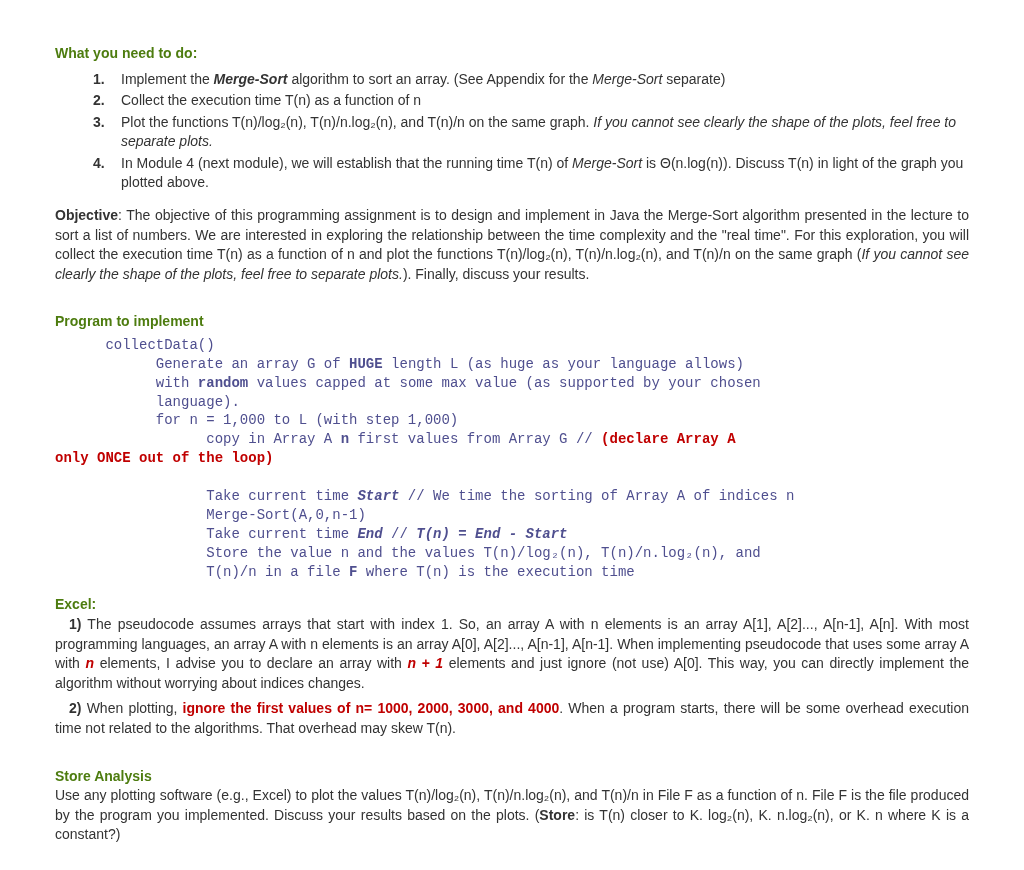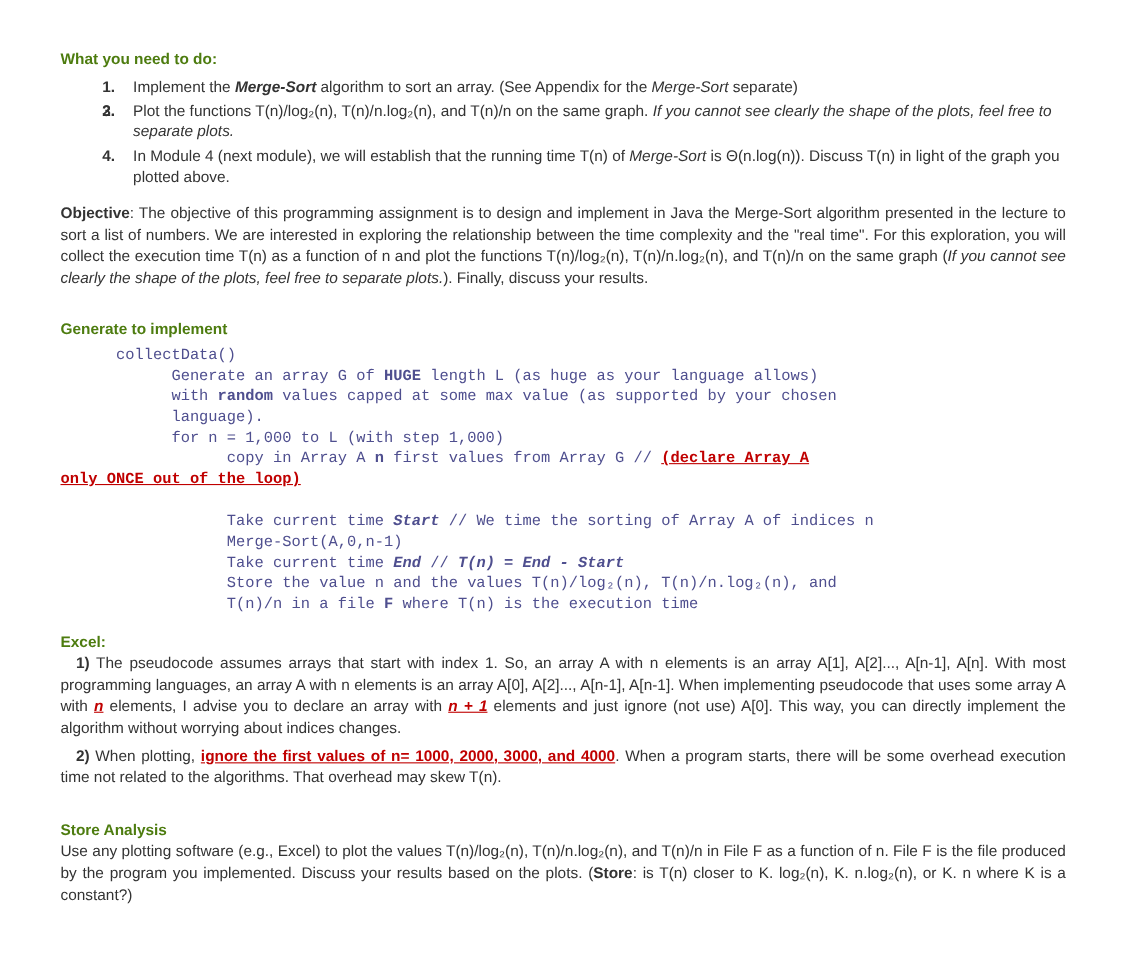--- a/index.html
+++ b/index.html
@@ -44,53 +44,54 @@
   p { margin: 0 0 6px 0; }
   .codeblock {
     font-family: "Courier New", monospace;
     font-size: 14px;
     white-space: pre;
     color: #4F4F8F;
     margin: 4px 0 14px 0;
     text-align: left;
     line-height: 1.35;
   }
-  .red { color: #c00000; text-decoration: underline; }
+  .red { color: #c00000; }
   .advice p { text-indent: 14px; }
 </style>
 </head>
 <body>
 
 <div class="section-title">What you need to do:</div>
 
 <ol class="numlist">
   <li>
     <span class="num">1.</span>
     <span>Implement the </span><span class="bolditalic">Merge-Sort</span><span> algorithm to sort an array. (See Appendix for the </span><span class="italic">Merge-Sort</span><span> separate)</span>
   </li>
   <li>
     <span class="num">2.</span>
+    <span>Collect the execution time T(n) as a function of n</span>
   </li>
   <li>
     <span class="num">3.</span>
     <span>Plot the functions T(n)/log₂(n), T(n)/n.log₂(n), and T(n)/n on the same graph. </span><span class="italic">If you cannot see clearly the shape of the plots, feel free to separate plots.</span>
   </li>
   <li>
     <span class="num">4.</span>
     <span>In Module 4 (next module), we will establish that the running time T(n) of </span><span class="italic">Merge-Sort</span><span> is  Θ(n.log(n)). Discuss T(n) in light of the graph you plotted above.</span>
   </li>
 </ol>
 
 <p>
   <span class="bold">Objective</span><span>: The objective of this programming assignment is to design and implement in Java the Merge-Sort algorithm presented in the lecture to sort a list of numbers. We are interested in exploring the relationship between the time complexity and the "real time". For this exploration, you will collect the execution time T(n) as a function of n and plot the functions T(n)/log₂(n), T(n)/n.log₂(n), and T(n)/n on the same graph (</span><span class="italic">If you cannot see clearly the shape of the plots, feel free to separate plots.</span><span>). Finally, discuss your results.</span>
 </p>
 
 <div style="height:8px"></div>
 
-<div class="section-title">Generate to implement</div>
+<div class="section-title">Program to implement</div>
 
 <div class="codeblock"><span>      collectData()</span>
 <span>            Generate an array G of </span><span class="bold">HUGE</span><span> length L (as huge as your language allows)</span>
 <span>            with </span><span class="bold">random</span><span> values capped at some max value (as supported by your chosen</span>
 <span>            language).</span>
 <span>            for n = 1,000 to L (with step 1,000)</span>
 <span>                  copy in Array A </span><span class="bold">n</span><span> first values from Array G // </span><span class="red bold">(declare Array A</span>
 <span class="red bold">only ONCE out of the loop)</span>
 <span></span>
 <span>                  Take current time </span><span class="bolditalic">Start</span><span> // We time the sorting of Array A of indices n</span>

